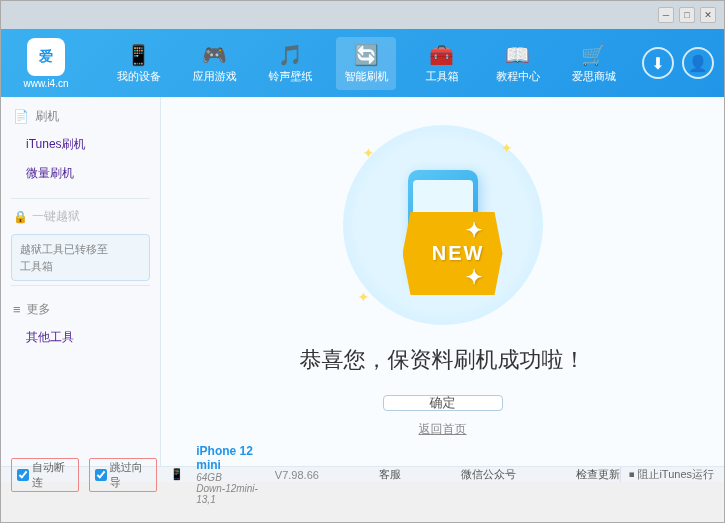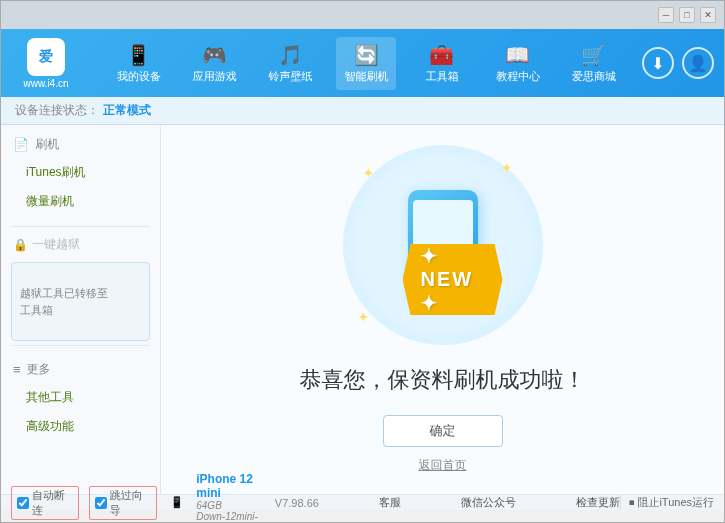--- a/index.html
+++ b/index.html
@@ -124,21 +124,21 @@
       color: #888;
       font-size: 12px;
       cursor: pointer;
     }
     .sidebar-section-header .icon {
       margin-right: 6px;
       font-size: 13px;
     }
     .sidebar-item {
       padding: 6px 14px 6px 22px;
-      color: #4d7c0f;
+      color: #4c1d95;
       cursor: pointer;
       font-size: 12px;
       border-left: 3px solid transparent;
     }
     .sidebar-item.active {
       color: #2196e8;
       background: #e3f0fb;
       border-left: 3px solid #2196e8;
       font-weight: bold;
     }
@@ -153,21 +153,21 @@
       font-size: 12px;
       display: flex;
       align-items: center;
       gap: 4px;
     }
     .sidebar-notice {
       margin: 4px 10px;
       background: #eef5fb;
       border: 1px solid #c8dff0;
       border-radius: 4px;
-      padding: 22px 8px;
+      padding: 6px 8px;
       font-size: 11px;
       color: #888;
       line-height: 1.5;
     }
 
     
     .content {
       flex: 1;
       background: #f8fcff;
       display: flex;
@@ -224,43 +224,44 @@
       bottom: 30px;
       left: 50%;
       transform: translateX(-40%);
       z-index: 10;
     }
     .new-ribbon {
       background: #f5b400;
       color: #fff;
       font-size: 20px;
       font-weight: 900;
-      padding: 0 18px;
+      padding: 6px 18px;
       clip-path: polygon(8px 0%, calc(100% - 8px) 0%, 100% 50%, calc(100% - 8px) 100%, 8px 100%, 0% 50%);
       letter-spacing: 2px;
       text-shadow: 1px 1px 2px rgba(0,0,0,0.2);
+      text-align: right;
     }
     .sparkle {
       position: absolute;
       color: #ffe066;
       font-size: 14px;
     }
     .sparkle-1 { top: 20px; left: 20px; }
     .sparkle-2 { top: 15px; right: 30px; }
     .sparkle-3 { bottom: 20px; left: 15px; }
 
     .success-text {
       font-size: 22px;
       color: #333;
       margin-bottom: 20px;
       font-weight: 500;
     }
     .confirm-btn {
       width: 120px;
-      height: 32px;
+      height: 16px;
       background: #fff;
       border: 1px solid #b0cce0;
       border-radius: 4px;
       color: #555;
       font-size: 13px;
       cursor: pointer;
       margin-bottom: 10px;
       display: flex;
       align-items: center;
       justify-content: center;
@@ -421,24 +422,20 @@
         <span class="nav-label">爱思商城</span>
       </div>
     </div>
 
     <div class="nav-right">
       <div class="nav-right-btn">⬇</div>
       <div class="nav-right-btn">👤</div>
     </div>
   </div>
 
-  <div class="status-bar">
-    <span class="status-label">设备连接状态：</span>
-    <span class="status-value">正常模式</span>
-  </div>
 
   <div class="main-layout">
 
     <div class="sidebar">
       <div class="sidebar-section">
         <div class="sidebar-section-header">
           <span class="icon">📄</span>
           <span>刷机</span>
         </div>
         <div class="sidebar-item">
@@ -462,23 +459,20 @@
 
       <div class="sidebar-divider"></div>
 
       <div class="sidebar-section">
         <div class="sidebar-section-header">
           <span class="icon">≡</span>
           <span>更多</span>
         </div>
         <div class="sidebar-item">
           <span>其他工具</span>
-        </div>
-        <div class="sidebar-item">
-          <span>高级功能</span>
         </div>
       </div>
     </div>
 
     <div class="content">
 
       <div class="success-illustration">
         <div class="circle-bg">
 
           <span class="sparkle sparkle-1">✦</span>

